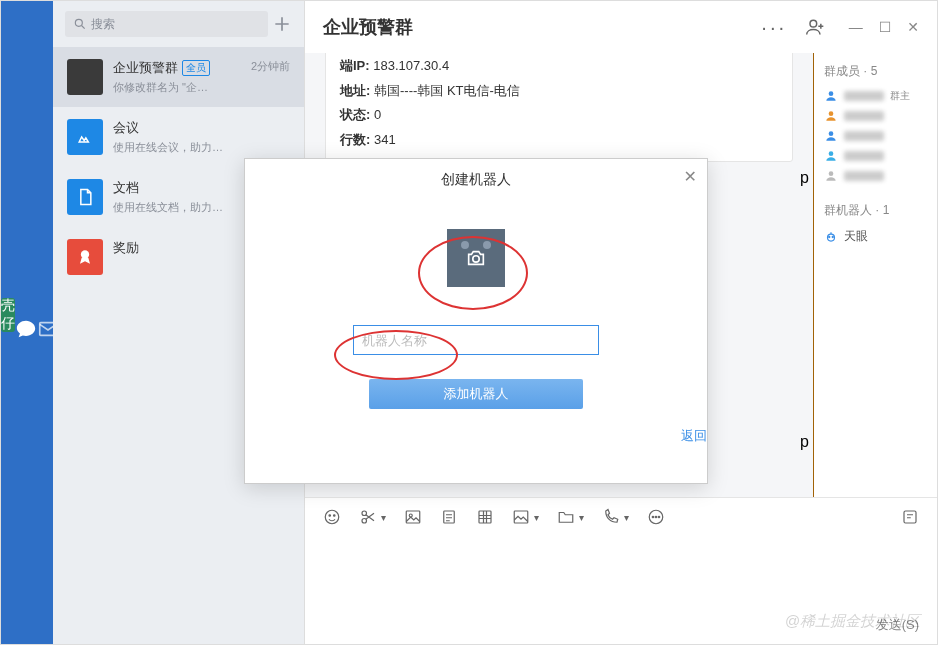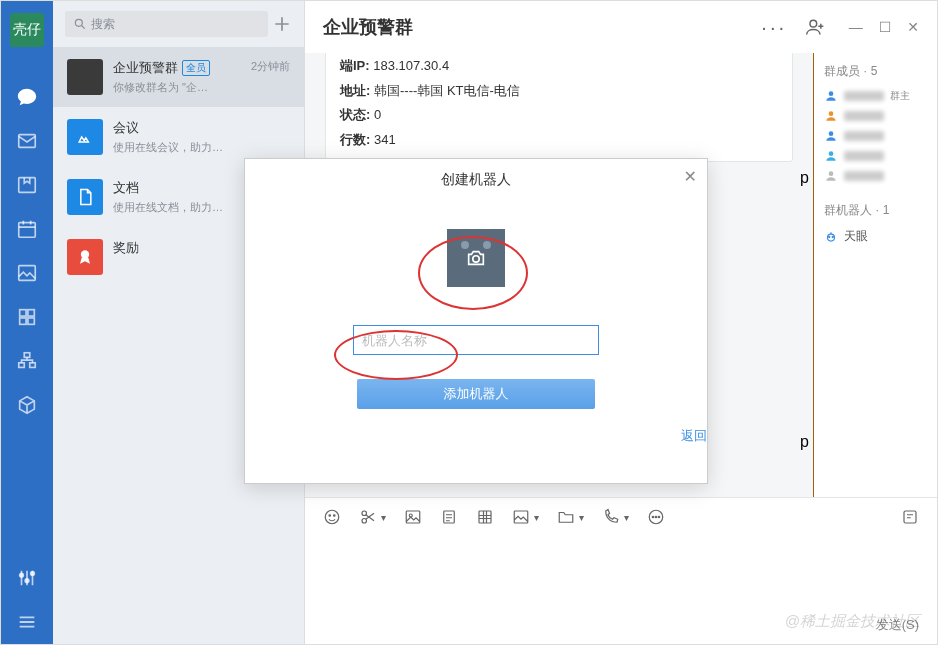--- a/index.html
+++ b/index.html
@@ -1,18 +1,18 @@
 <!DOCTYPE html>
 <html><head>
 <meta charset="utf-8">
 <style>
 *{margin:0;padding:0;box-sizing:border-box;font-family:"Microsoft YaHei","PingFang SC",Arial,sans-serif;}
 body{background:#fff;width:938px;height:645px;overflow:hidden;position:relative;}
 .window{display:flex;height:100%;border:1px solid #ddd;}
-.nav-rail{width:52px;background:#2e6fc6;display:flex;flex-direction:column;align-items:center;padding-top:12px;}
+.nav-rail{width:52px;background:#2e6fc6;display:flex;align-items:center;padding-top:12px;}
 .nav-avatar{width:34px;height:34px;background:#2a8a5e;color:#fff;display:flex;align-items:center;justify-content:center;font-size:14px;border-radius:3px;margin-bottom:28px;}
 .nav-item{width:52px;height:44px;display:flex;align-items:center;justify-content:center;color:rgba(255,255,255,0.7);cursor:pointer;}
 .nav-item.active{color:#fff;}
 .nav-item svg{width:22px;height:22px;}
 .nav-spacer{flex:1;}
 .chat-list{width:252px;background:#ebeef2;border-right:1px solid #ddd;display:flex;flex-direction:column;}
 .search-row{display:flex;align-items:center;padding:10px 12px;gap:4px;}
 .search-box{flex:1;height:26px;background:#e0e2e6;border-radius:3px;display:flex;align-items:center;padding:0 8px;color:#8a8f99;font-size:12px;}
 .search-box svg{width:14px;height:14px;margin-right:4px;}
 .add-btn{width:20px;height:20px;color:#8a8f99;cursor:pointer;}
@@ -64,21 +64,21 @@
 .modal-title{text-align:center;font-size:14px;color:#333;padding:12px 0;}
 .avatar-upload{width:58px;height:58px;background:#5a6b7c;margin:28px auto 0;position:relative;}
 .avatar-upload .robot-eyes{position:absolute;top:12px;left:0;right:0;display:flex;justify-content:center;gap:14px;}
 .avatar-upload .robot-eyes span{width:8px;height:8px;background:#8a9aac;border-radius:50%;}
 .avatar-upload .cam{position:absolute;inset:0;display:flex;align-items:center;justify-content:center;color:#fff;}
 .avatar-upload .cam svg{width:22px;height:22px;}
 .ring1{position:absolute;left:418px;top:236px;width:110px;height:74px;border:2px solid #d33;border-radius:50%;pointer-events:none;}
 .name-input{display:block;margin:38px auto 0;width:246px;height:30px;border:1px solid #3a8ee6;padding:0 8px;font-size:13px;outline:none;}
 .name-input::placeholder{color:#bbb;}
 .ring2{position:absolute;left:334px;top:330px;width:124px;height:50px;border:2px solid #d33;border-radius:50%;pointer-events:none;}
-.add-robot{display:block;margin:24px auto 0;width:238px;height:30px;border:none;background:linear-gradient(#7ab5ef,#5aa0e8);color:#fff;font-size:13px;border-radius:2px;cursor:pointer;}
+.add-robot{display:block;margin:24px auto 0;width:214px;height:30px;border:none;background:linear-gradient(#7ab5ef,#5aa0e8);color:#fff;font-size:13px;border-radius:2px;cursor:pointer;}
 .back-link{display:block;text-align:right;margin-top:18px;font-size:13px;color:#3a8ee6;cursor:pointer;}
 .watermark{position:absolute;right:18px;bottom:14px;color:rgba(0,0,0,0.18);font-size:15px;pointer-events:none;font-style:italic;}
 </style>
 </head>
 <body>
 
 <div class="window">
 
   <div class="nav-rail">
     <div class="nav-avatar">壳仔</div>

